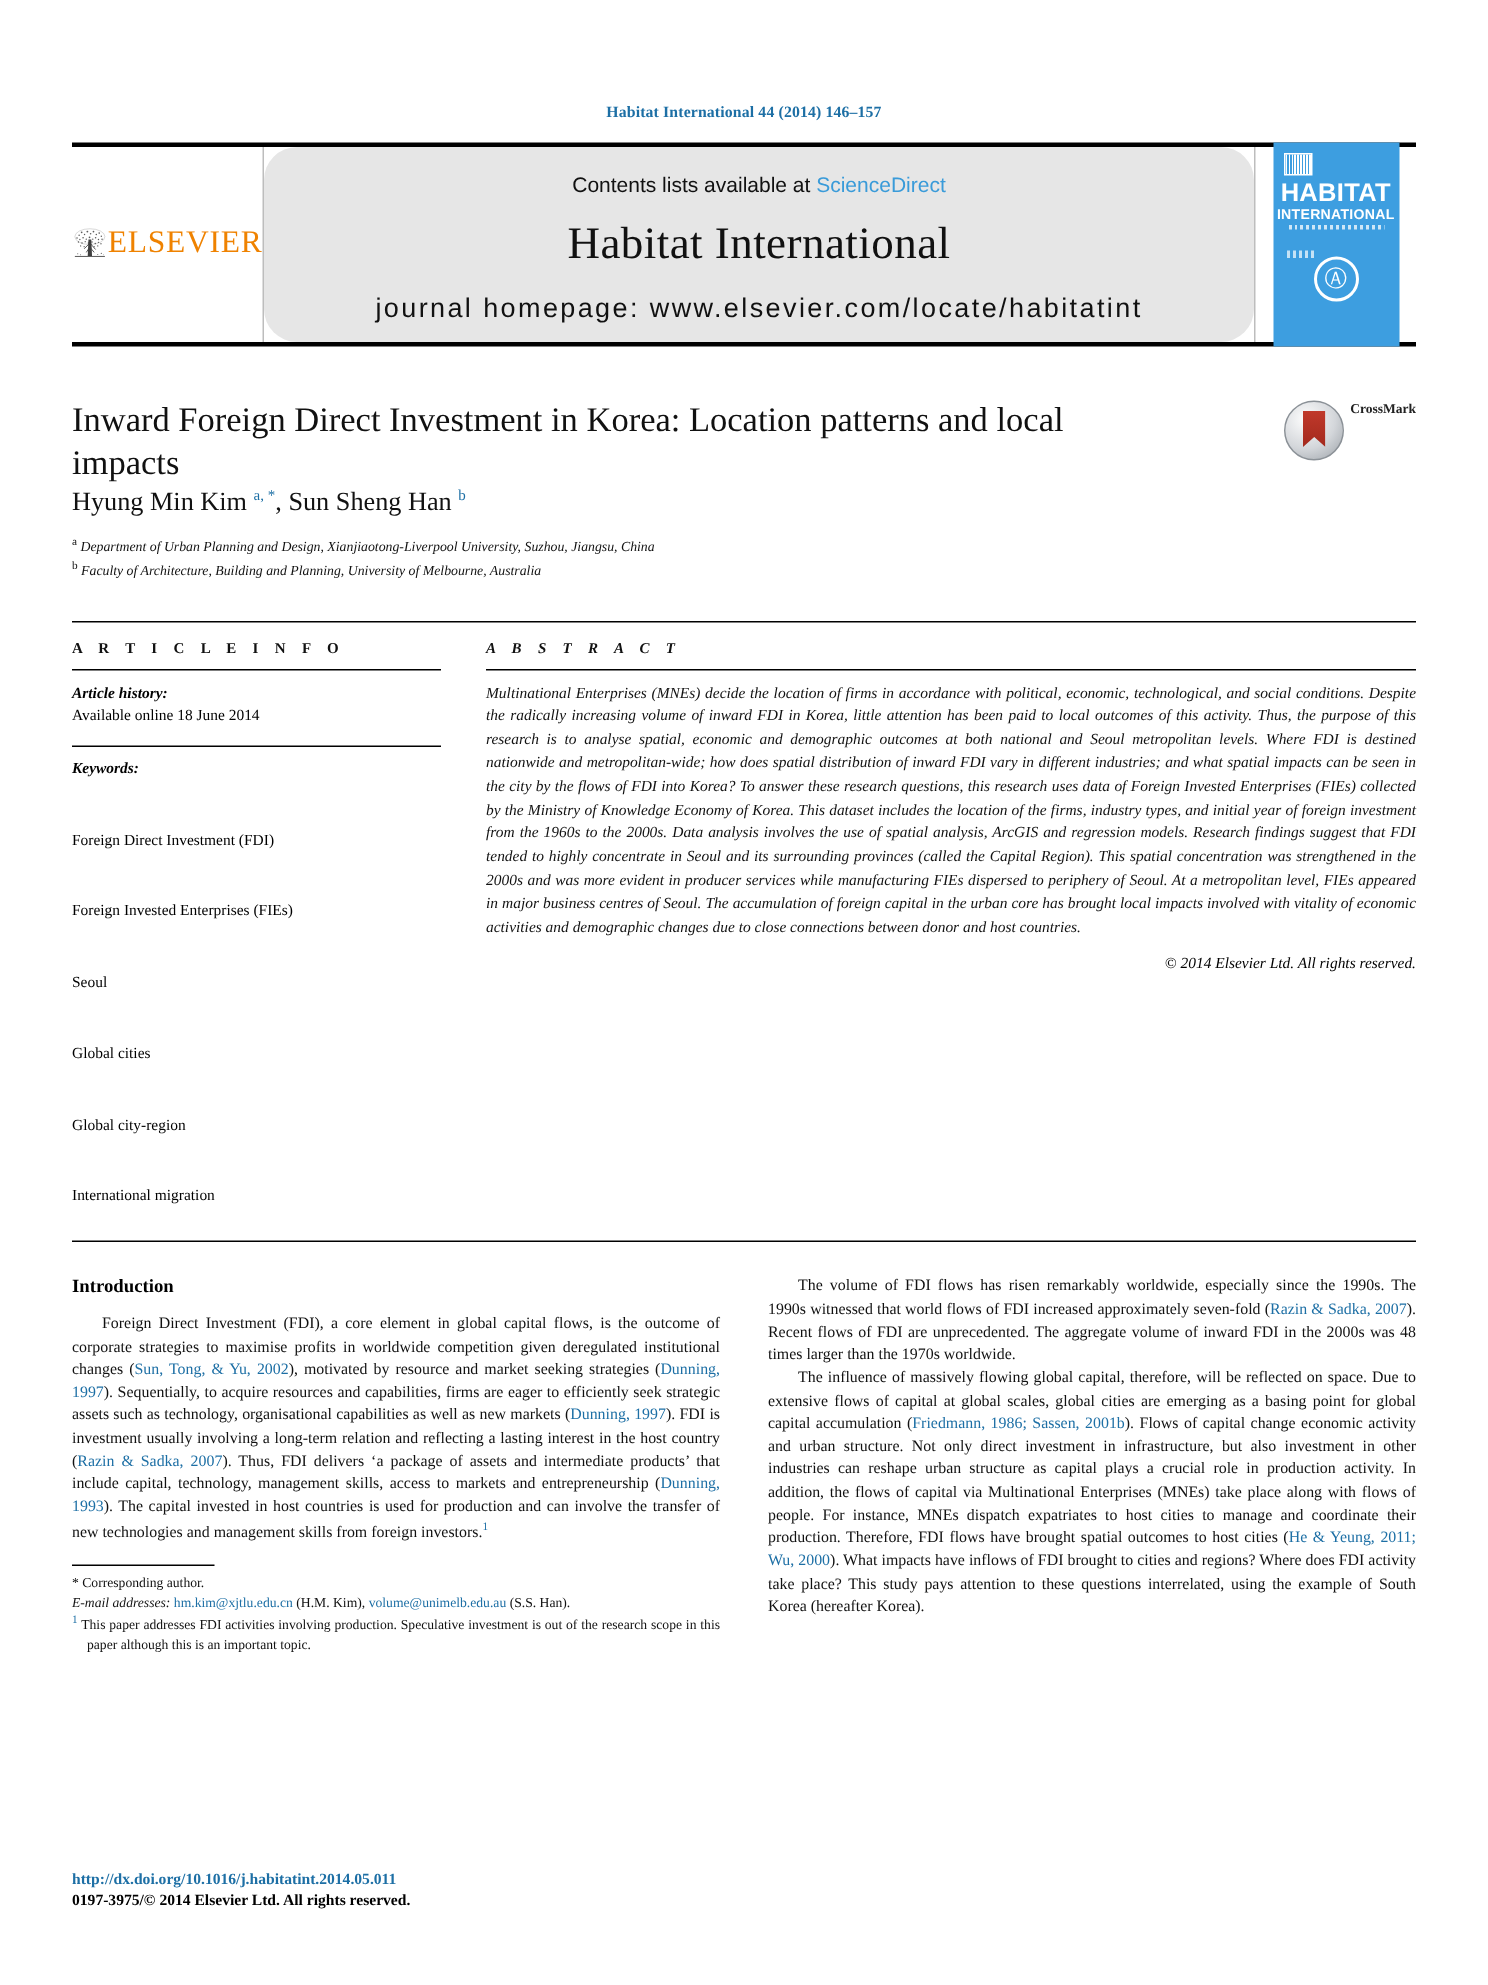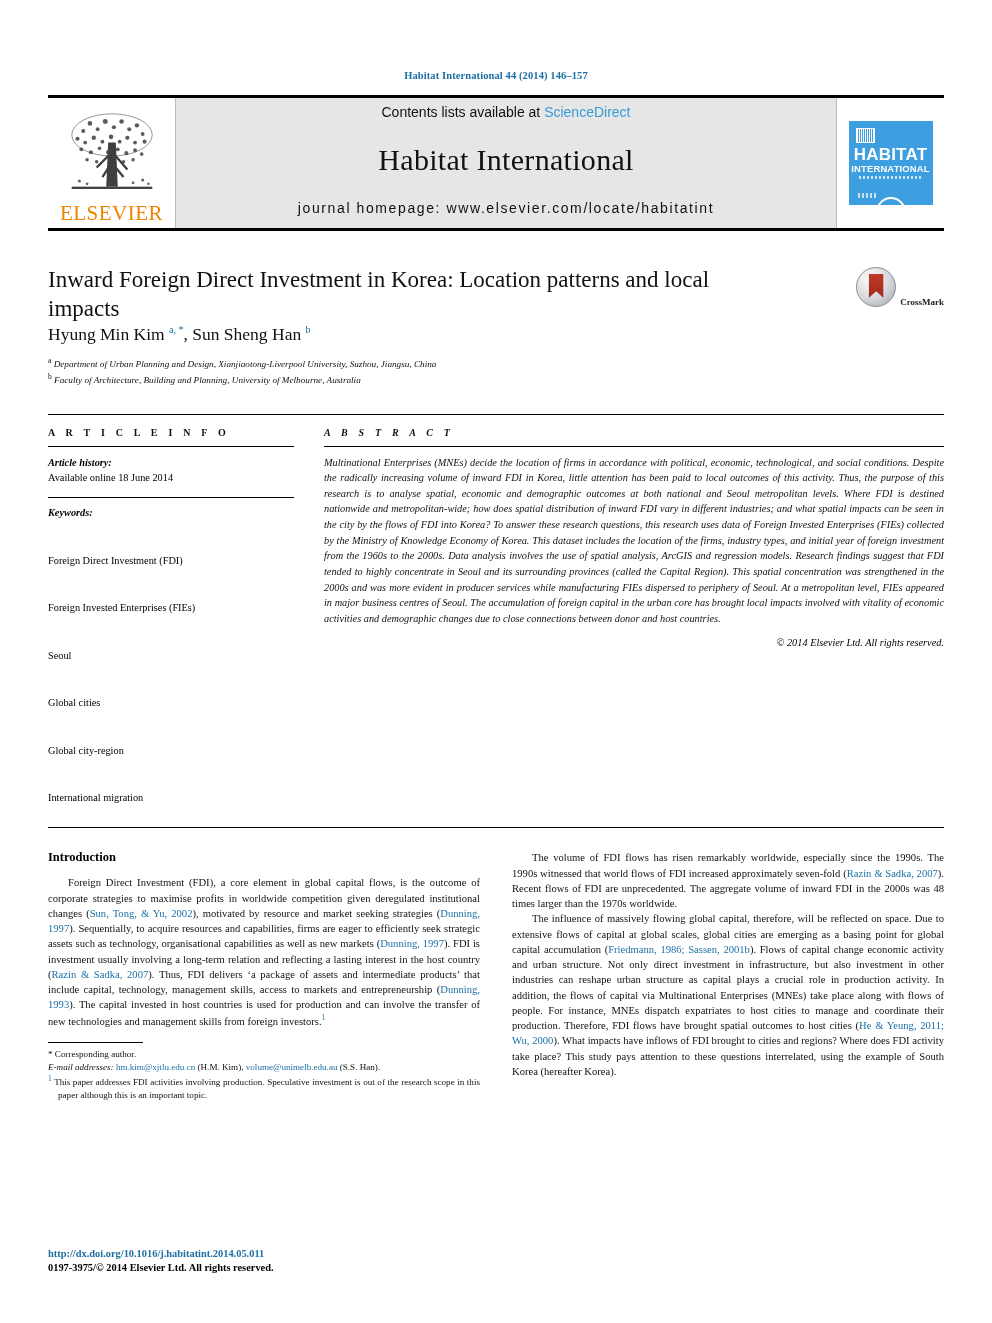--- a/index.html
+++ b/index.html
@@ -42,23 +42,23 @@
     display: flex;
     align-items: stretch;
     height: 130px;
     box-sizing: content-box;
   }
   .elsevier-box {
     width: 128px;
     flex: 0 0 128px;
     border-right: 1px solid #bdbdbd;
     display: flex;
-    flex-direction: column;
+    flex-direction: row;
     align-items: center;
-    justify-content: flex-end;
+    justify-content: flex-start;
     padding-bottom: 4px;
     box-sizing: border-box;
   }
   .elsevier-tree {
     width: 96px;
     height: 92px;
     margin-top: 4px;
   }
   .elsevier-word {
     color: #ef8200;
@@ -68,55 +68,56 @@
     line-height: 1;
     margin-top: 1px;
   }
   .journal-band {
     flex: 1 1 auto;
     background: #e6e6e6;
     display: flex;
     flex-direction: column;
     align-items: center;
     justify-content: space-between;
-    padding: 6px 0 12px 0;
+    padding: 17px 0 12px 0;
     box-sizing: border-box;
+    border-radius: 22px;
   }
   .contents-line {
     font-size: 14px;
     color: #111;
     font-family: "Liberation Sans", sans-serif;
   }
   .contents-line .sd {
     color: #3a9bd9;
   }
   .journal-title {
     font-size: 30px;
     font-family: "Liberation Serif", serif;
     color: #111;
     letter-spacing: 0.3px;
   }
   .homepage-line {
-    font-size: 14px;
+    font-size: 18px;
     font-family: "Liberation Sans", sans-serif;
     letter-spacing: 1.6px;
     color: #111;
   }
   .cover-box {
     width: 108px;
     flex: 0 0 108px;
     border-left: 1px solid #bdbdbd;
     display: flex;
     align-items: center;
     justify-content: center;
     box-sizing: border-box;
   }
   .cover-thumb {
     width: 84px;
-    height: 84px;
+    height: 136px;
     background: #3d9ee0;
     position: relative;
     color: #fff;
     font-family: "Liberation Sans", sans-serif;
     overflow: hidden;
   }
   .cover-barcode {
     position: absolute;
     top: 7px; left: 7px;
     width: 17px; height: 13px;
@@ -213,21 +214,21 @@
   }
   .affils sup {
     font-style: normal;
     font-size: 7.5px;
   }
   .crossmark {
     position: absolute;
     right: 0;
     top: 2px;
     display: flex;
-    align-items: flex-end;
+    align-items: flex-start;
     gap: 4px;
   }
   .crossmark-badge {
     width: 38px; height: 38px;
     border-radius: 50%;
     background: radial-gradient(circle at 35% 30%, #fdfdfd 0%, #d3d6da 55%, #9aa0a6 100%);
     border: 1px solid #8b9197;
     position: relative;
   }
   .crossmark-badge::after {

